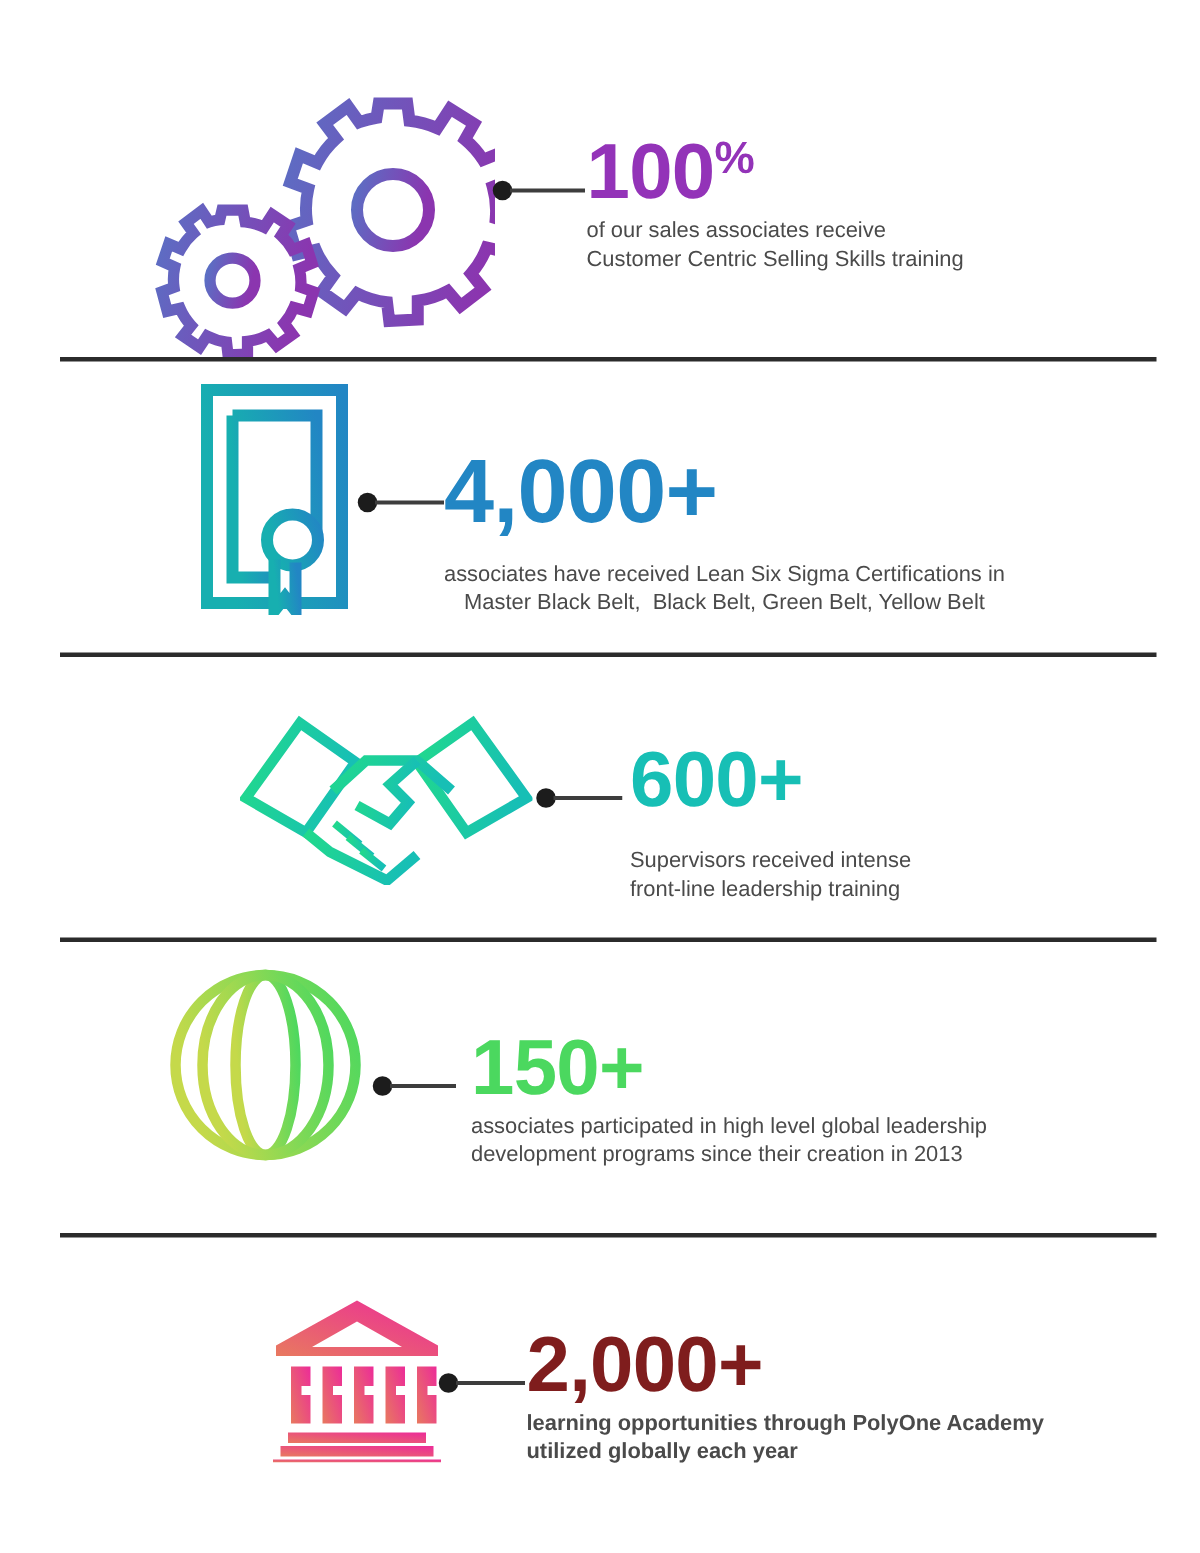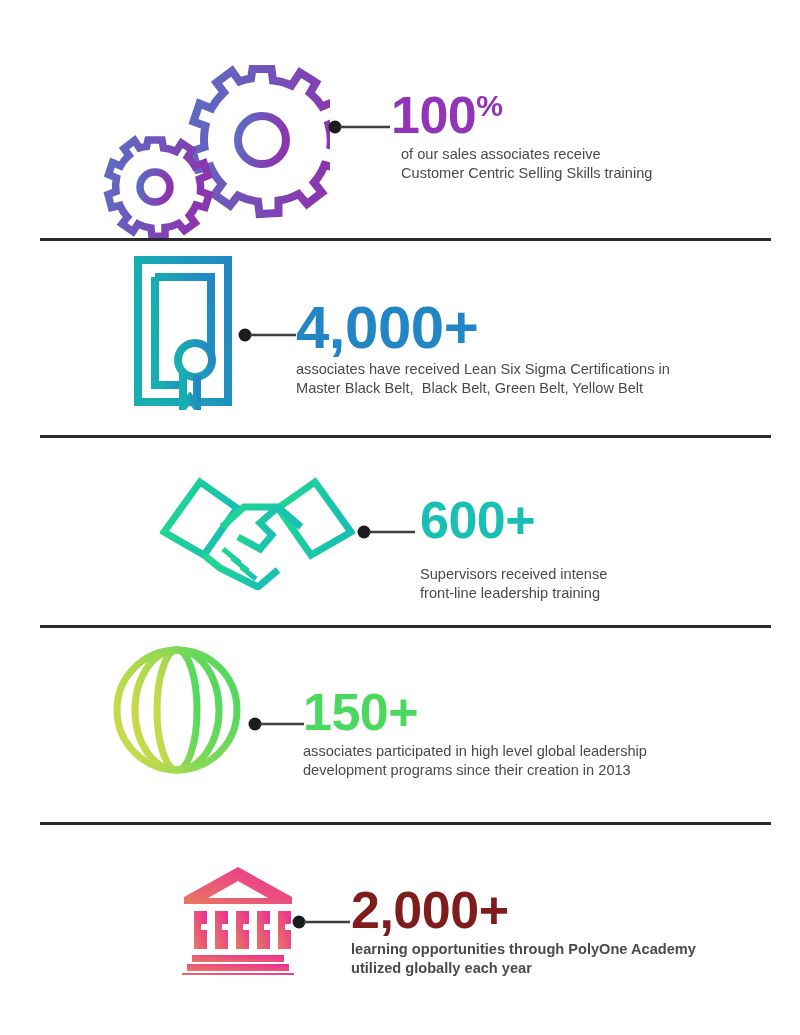--- a/index.html
+++ b/index.html
@@ -73,40 +73,40 @@
     height: 3px;
     background: #2b2b2b;
   }
 
   
   #row-1 { top: 30px; }
   #row-1 .stat-icon   { left: 100px; top: 30px; }
   #row-1 .stat-connector { left: 328px; top: 90px; }
   #row-1 .stat-text   { left: 391px; top: 62px; }
   #row-1 .stat-number { font-size: 52px; color: #9333b8; }
-  #row-1 .stat-desc   { margin-top: 5px; margin-left: 10px; }
+  #row-1 .stat-desc   { margin-top: 5px; }
 
   #row-2 { top: 255px; }
   #row-2 .stat-icon   { left: 133px; top: 0px; }
   #row-2 .stat-connector { left: 238px; top: 73px; }
   #row-2 .stat-text   { left: 296px; top: 45px; }
   #row-2 .stat-number { font-size: 60px; color: #2286c4; }
-  #row-2 .stat-desc   { margin-top: 5px; }
+  #row-2 .stat-desc   { margin-top: 19px; text-align: center; }
 
   #row-3 { top: 475px; }
   #row-3 .stat-icon   { left: 160px; top: 0px; }
   #row-3 .stat-connector { left: 357px; top: 50px; }
   #row-3 .stat-text   { left: 420px; top: 22px; }
   #row-3 .stat-number { font-size: 52px; color: #17bfb5; }
   #row-3 .stat-desc   { margin-top: 20px; }
 
   #row-4 { top: 645px; }
   #row-4 .stat-icon   { left: 112px; top: 0px; }
   #row-4 .stat-connector { left: 248px; top: 72px; }
-  #row-4 .stat-text   { left: 303px; top: 44px; }
+  #row-4 .stat-text   { left: 314px; top: 44px; }
   #row-4 .stat-number { font-size: 52px; color: #4bd85f; }
   #row-4 .stat-desc   { margin-top: 5px; }
 
   #row-5 { top: 865px; }
   #row-5 .stat-icon   { left: 182px; top: 0px; }
   #row-5 .stat-connector { left: 292px; top: 50px; }
   #row-5 .stat-text   { left: 351px; top: 22px; }
   #row-5 .stat-number { font-size: 52px; color: #7f1d1d; }
   #row-5 .stat-desc   { margin-top: 5px; font-weight: bold; }
 

